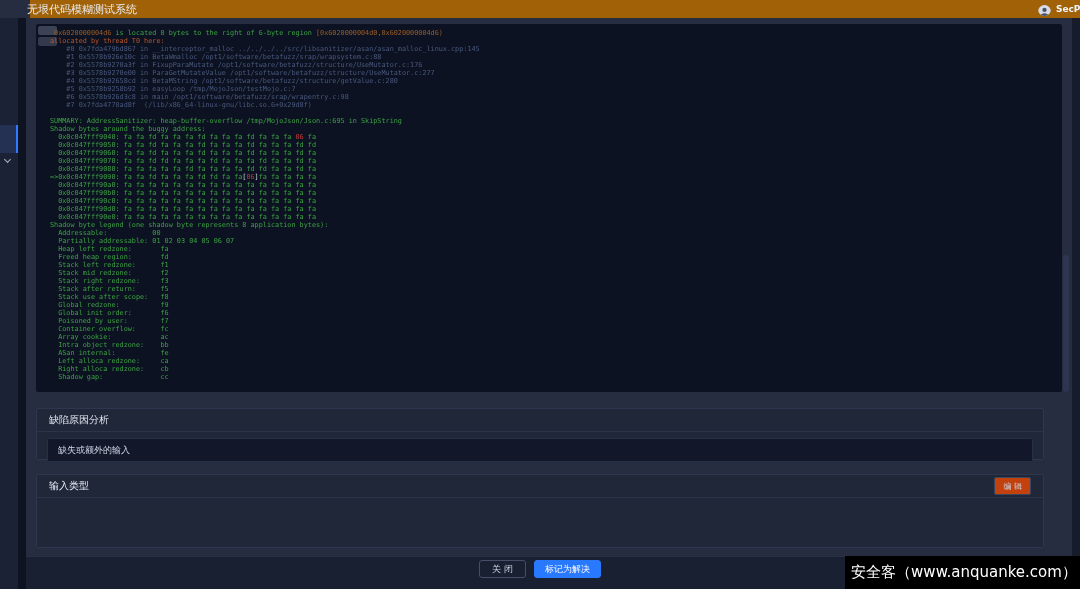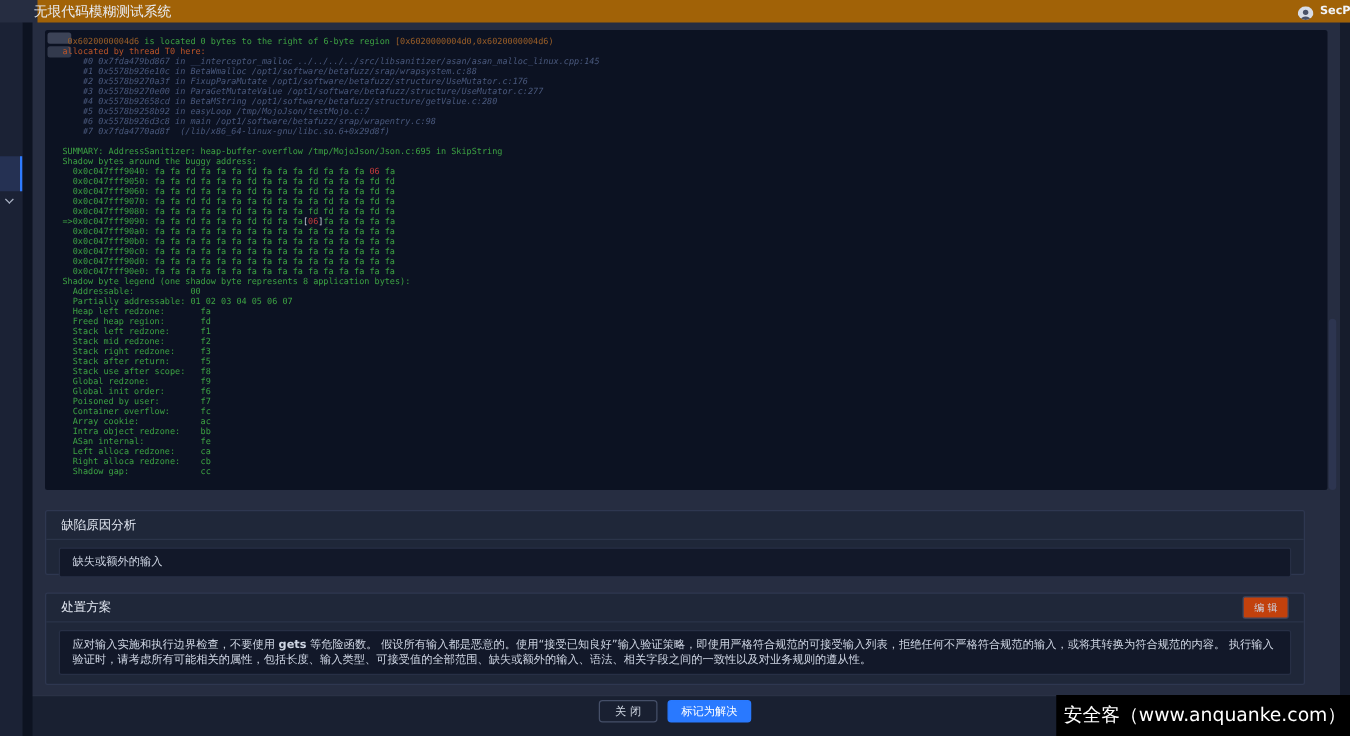--- a/index.html
+++ b/index.html
@@ -27,21 +27,21 @@
   .mini-block-b{position:absolute;left:2px;top:13px;width:19px;height:9px;background:#333a4d;border-radius:2px;}
   .term-pre{
     position:absolute;left:14px;top:5px;margin:0;
     font-family:"DejaVu Sans Mono",monospace;font-size:6.8px;line-height:8px;
     white-space:pre;
   }
   .t-line{height:8px;}
   .c-g{color:#3da243;}           
   .c-a{color:#9b5f28;}           
   .c-o{color:#bb5529;}           
-  .c-d{color:#49587c;font-style:italic;}  
+  .c-d{color:#49587c;}  
   .c-r{color:#c43b3b;}           
   .c-w{color:#c9d2e0;}           
   .term-scroll-thumb{position:absolute;left:1063px;top:255px;width:6px;height:137px;background:#2d3550;border-radius:3px;cursor:pointer;z-index:6;}
   
   .card{position:absolute;left:36px;width:1008px;background:#1f2739;border:1px solid #2e3750;border-radius:2px;box-sizing:border-box;}
   .card-header{height:22px;display:flex;align-items:center;justify-content:space-between;padding:0 12px;border-bottom:1px solid #2b3449;}
   .card-title{font-size:10px;color:#e3e8f2;}
   .card-inner{margin:6px 10px;background:#121829;border:1px solid #272f45;border-radius:2px;padding:5px 10px;font-size:9px;color:#cfd6e4;line-height:12px;}
   .cause-card{top:408px;height:52px;}
   .plan-card{top:474px;height:74px;}
@@ -90,24 +90,23 @@
 
 <div class="card cause-card">
   <div class="card-header">
     <span class="card-title">缺陷原因分析</span>
   </div>
   <div class="card-inner">缺失或额外的输入</div>
 </div>
 
 <div class="card plan-card">
   <div class="card-header">
-    <span class="card-title">处置方案</span>
+    <span class="card-title">输入类型</span>
     <div class="edit-btn">编 辑</div>
   </div>
-  <div class="card-inner" id="plan-content"><span>应对输入实施和执行边界检查，不要使用 </span><span class="bold">gets</span><span> 等危险函数。 假设所有输入都是恶意的。使用“接受已知良好”输入验证策略，即使用严格符合规范的可接受输入列表，拒绝任何不严格符合规范的输入，或将其转换为符合规范的内容。 执行输入验证时，请考虑所有可能相关的属性，包括长度、输入类型、可接受值的全部范围、缺失或额外的输入、语法、相关字段之间的一致性以及对业务规则的遵从性。</span></div>
 </div>
 
 <div class="footer-band"></div>
 <div class="footer-buttons">
   <div class="btn-close">关 闭</div>
   <div class="btn-resolve">标记为解决</div>
 </div>
 
 <div class="watermark">
   <span class="watermark-text">安全客（www.anquanke.com）</span>

